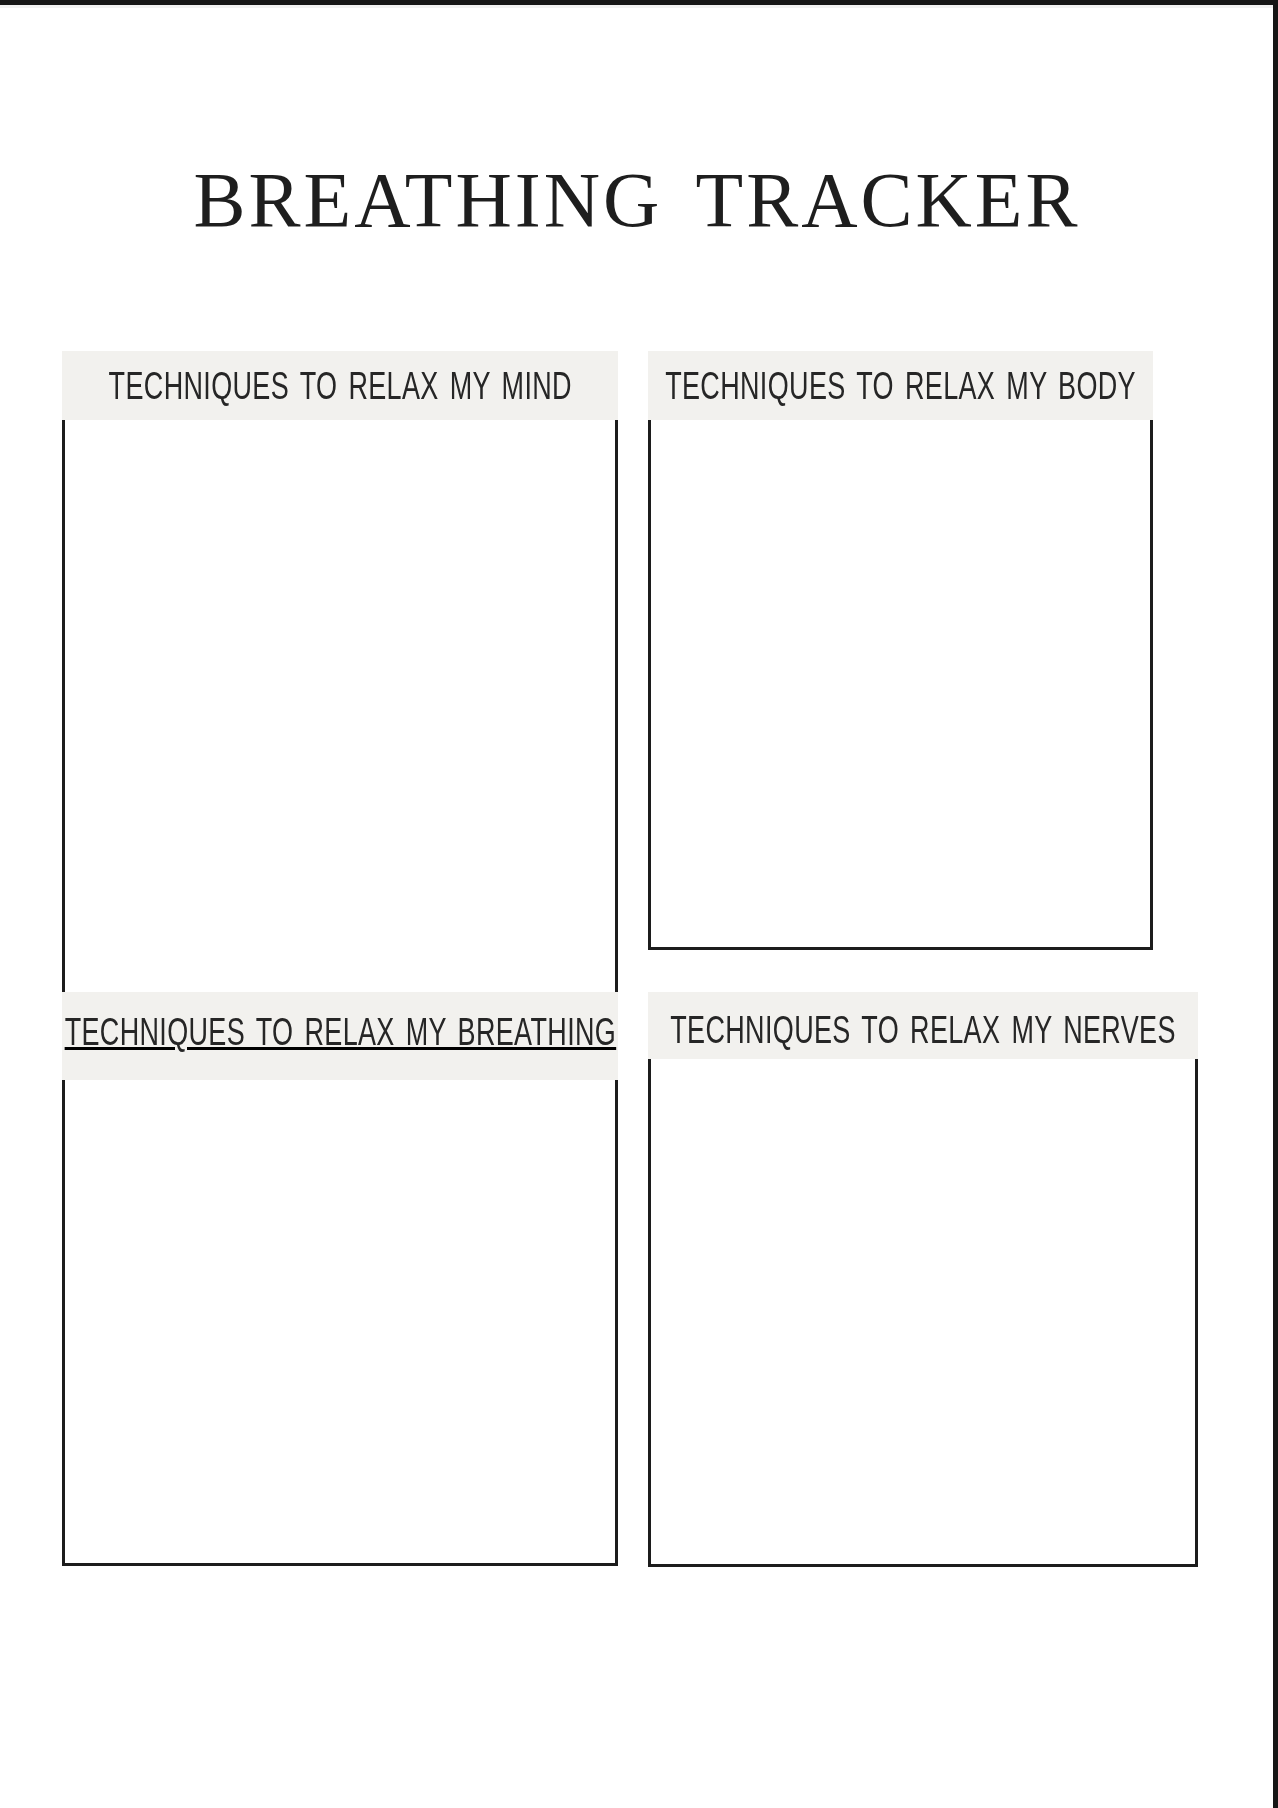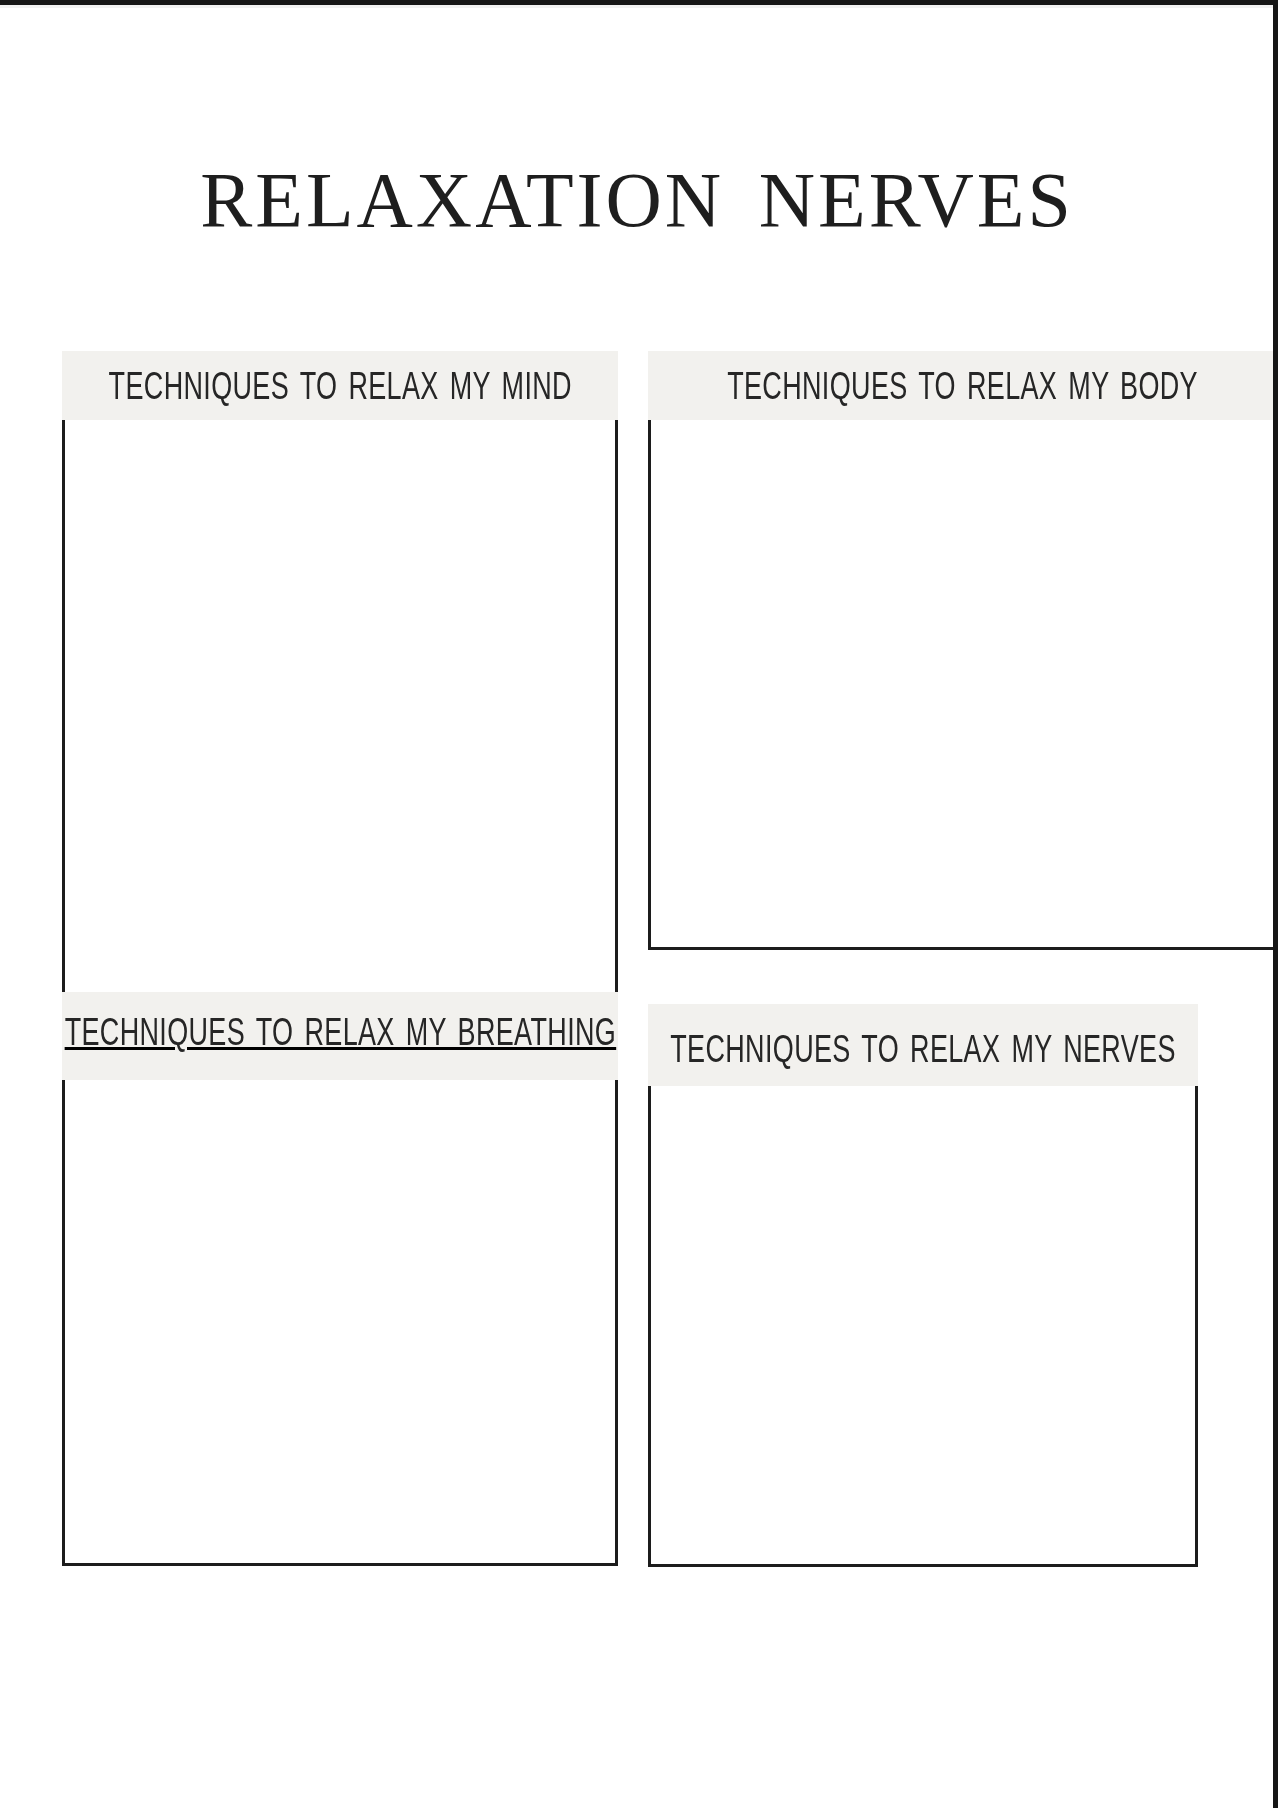--- a/index.html
+++ b/index.html
@@ -77,37 +77,37 @@
   .panel-notes {
     flex: 1;
     background: #ffffff;
     border: 3px solid var(--box-border, #1c1c1c);
     border-top: none;
   }
 
   
   #panel-mind      { left: 62px;  top: 351px; width: 556px; height: 653px; }
   #panel-mind      .panel-header { height: 69px; }
-  #panel-body      { left: 648px; top: 351px; width: 630px; height: 599px; }
+  #panel-body      { left: 648px; top: 351px; width: 505px; height: 599px; }
   #panel-body      .panel-header { height: 69px; }
   #panel-breathing { left: 62px;  top: 992px; width: 556px; height: 574px; }
   #panel-breathing .panel-header { height: 88px; text-decoration: underline; }
   #panel-breathing .hdr-text { position: relative; top: -4px; }
   #panel-nerves    { left: 648px; top: 992px; width: 550px; height: 575px; }
-  #panel-nerves    .panel-header { height: 82px; margin-top: 12px; }
+  #panel-nerves    .panel-header { height: 67px; }
   #panel-nerves    .hdr-text { position: relative; top: 4px; }
 </style>
 </head>
 <body>
 
 <div class="top-strip"></div>
 <div class="top-strip-light"></div>
 <div class="right-strip"></div>
 
-<h1 class="page-title">RELAXATION NERVES</h1>
+<h1 class="page-title">BREATHING TRACKER</h1>
 
 <section class="panel" id="panel-mind">
   <div class="panel-header">
     <span class="hdr-text">TECHNIQUES TO RELAX MY MIND</span>
   </div>
   <div class="panel-notes"></div>
 </section>
 
 <section class="panel" id="panel-body">
   <div class="panel-header">

